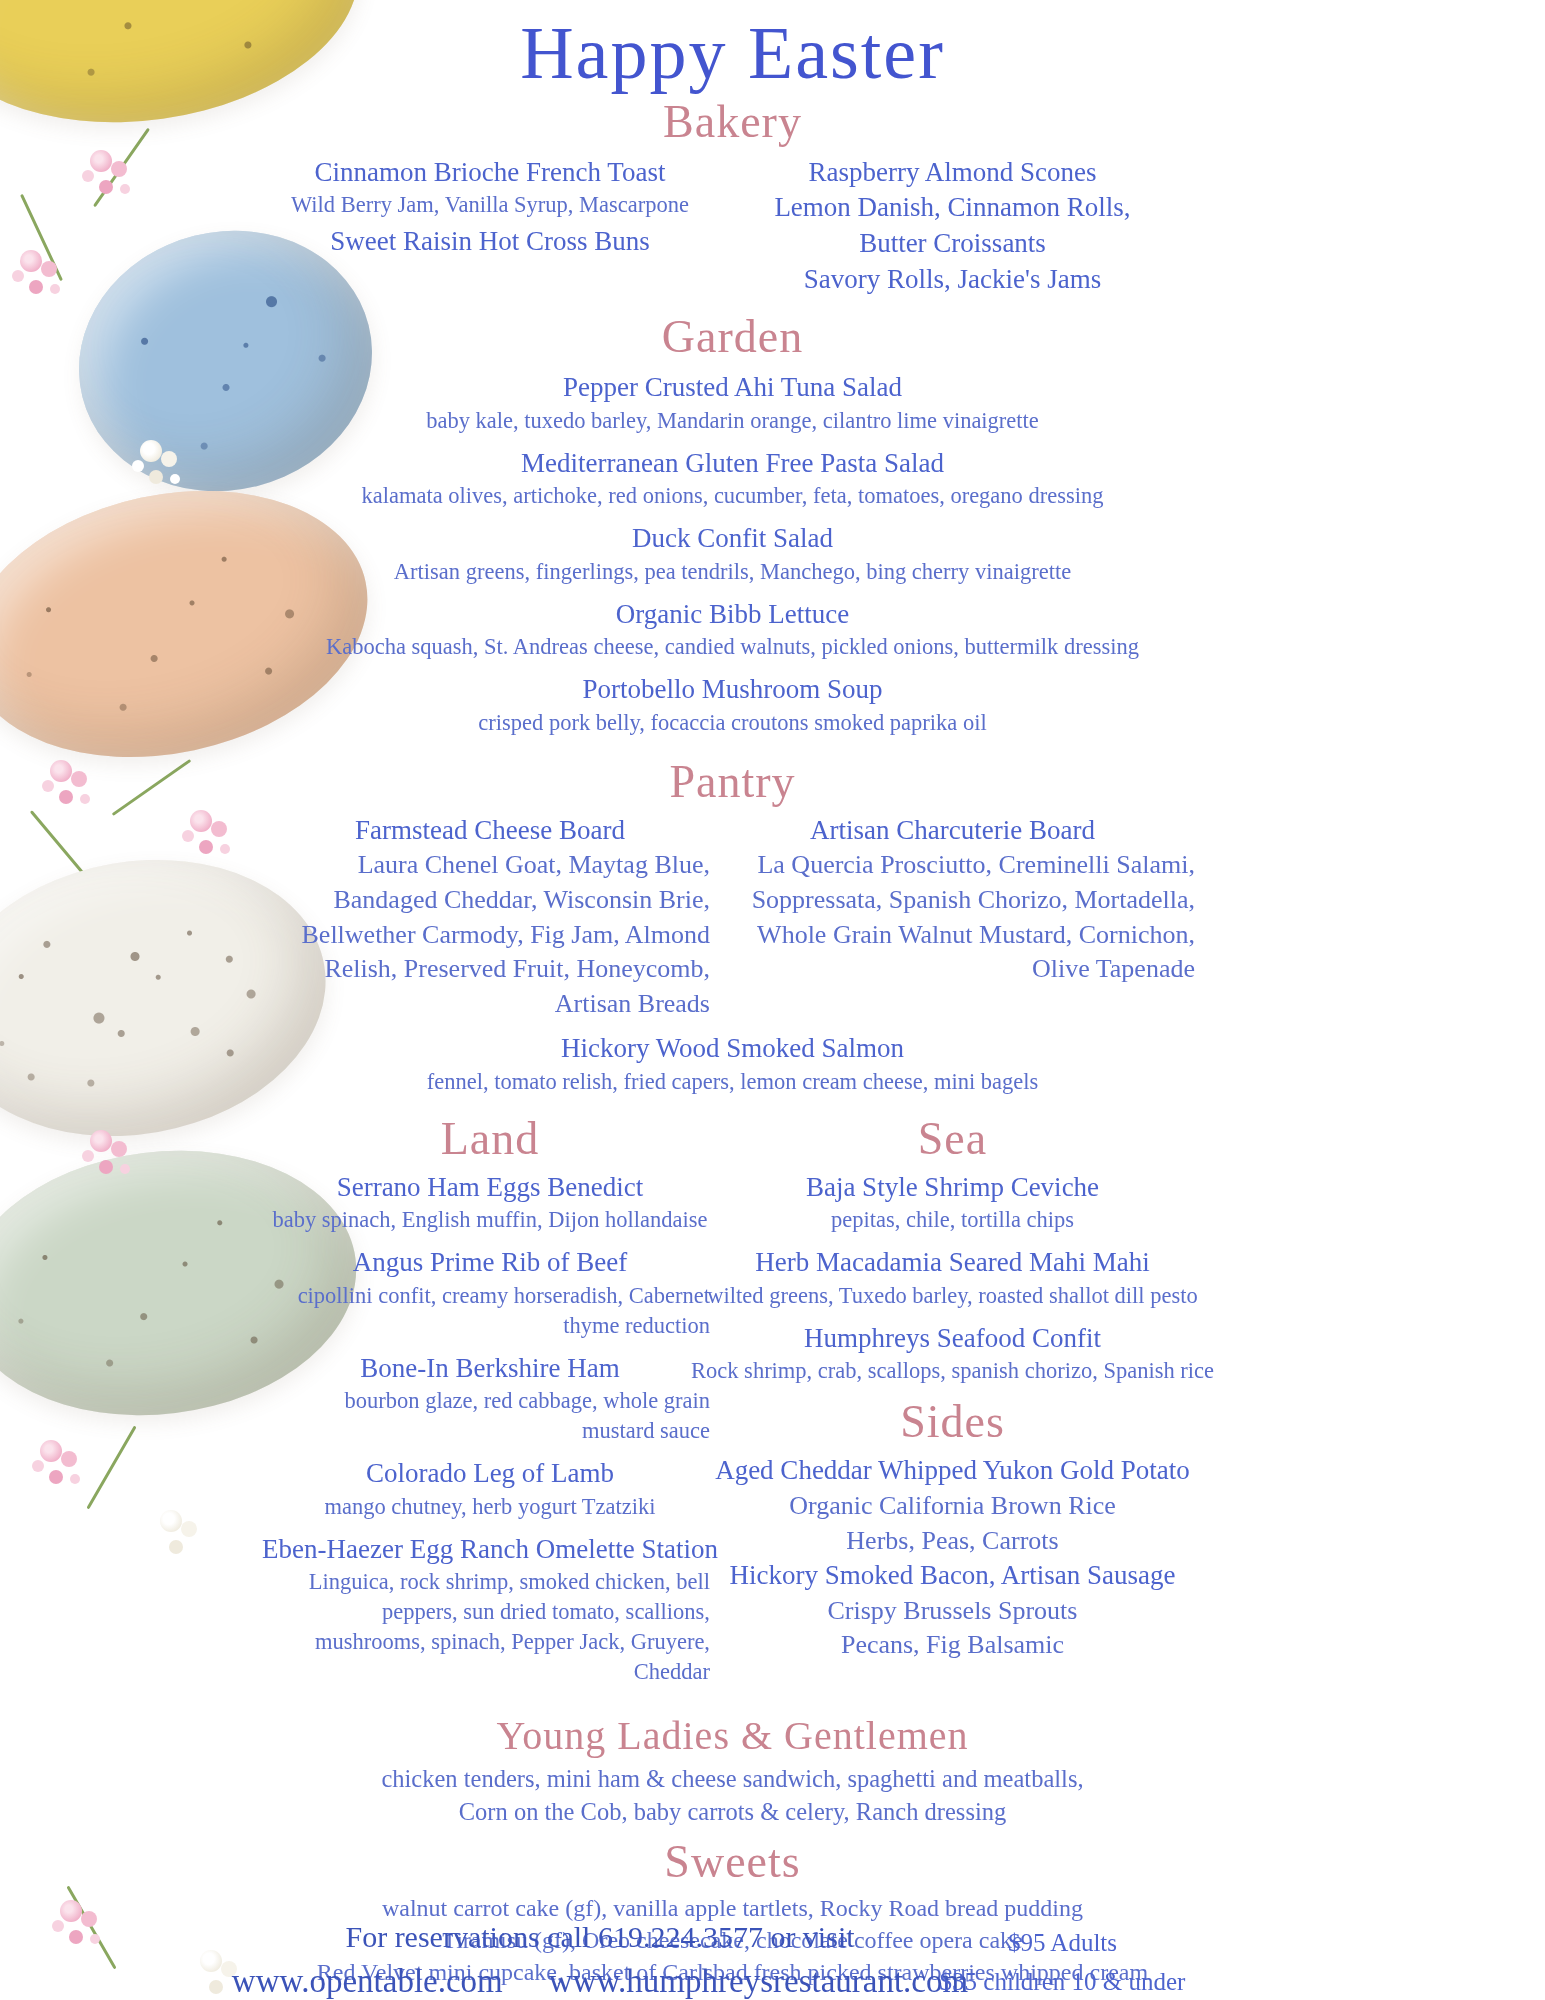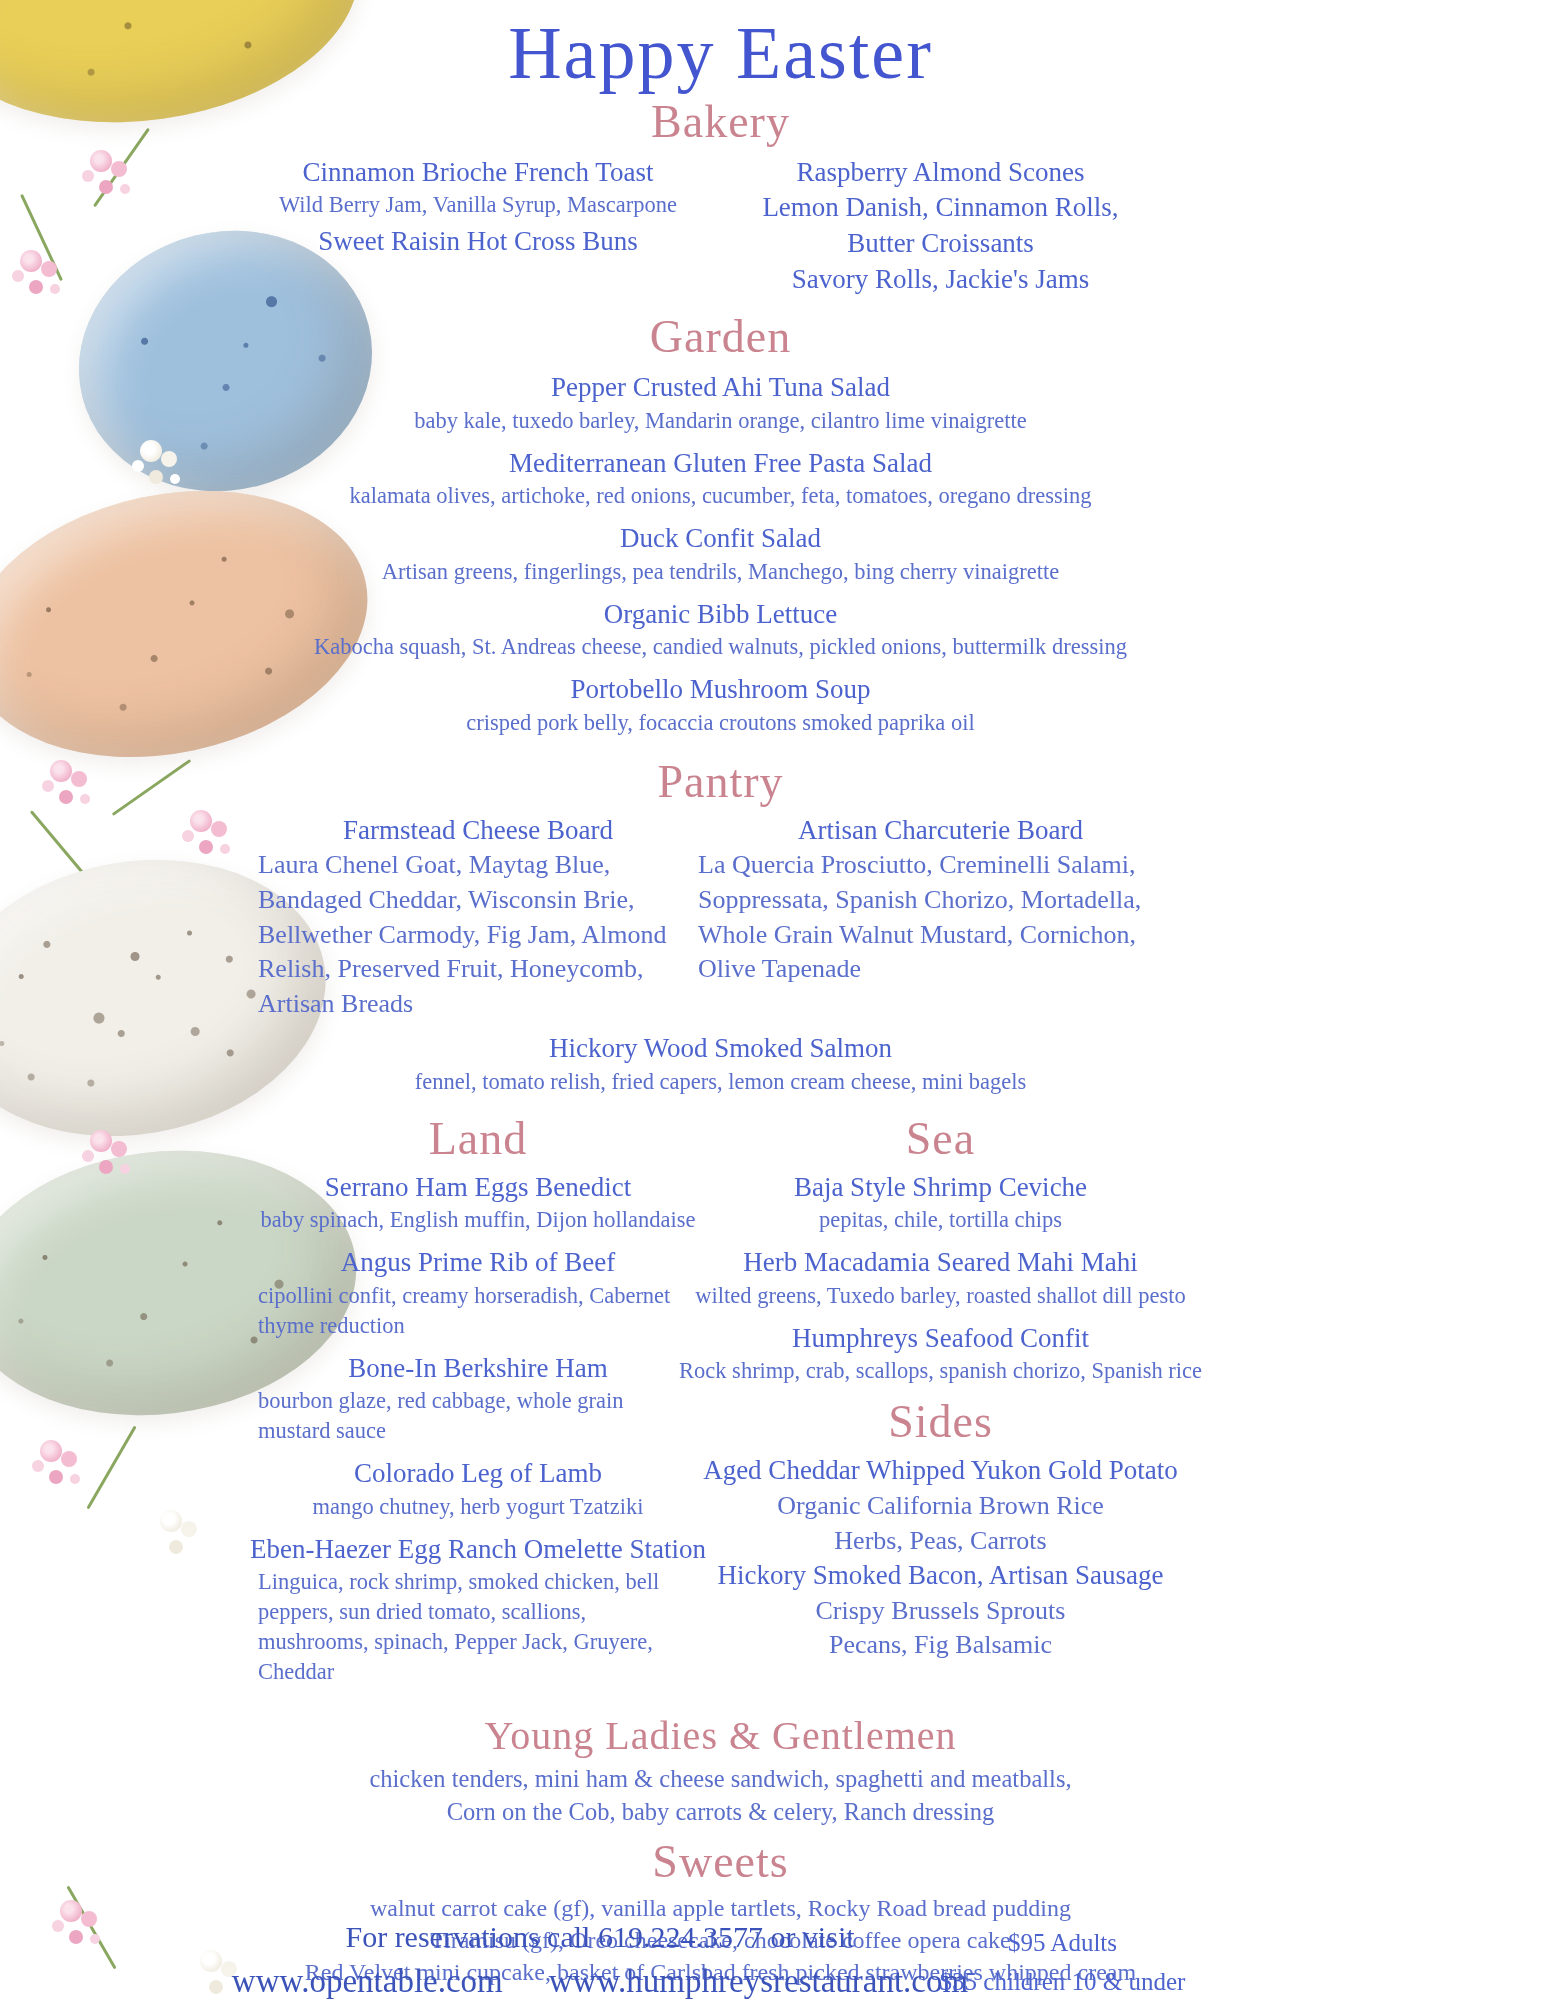--- a/index.html
+++ b/index.html
@@ -46,26 +46,26 @@
   .bloom{position:absolute;width:22px;height:22px;border-radius:50%;
          background:radial-gradient(circle at 40% 40%, #fbe3ec 20%, #f0aec7 75%, #e193b2 100%);
          box-shadow: 18px 8px 0 -3px #f3bcd0, -13px 15px 0 -5px #f7d2e0,
                      5px 26px 0 -4px #eda6c1, 24px 28px 0 -6px #f7d2e0;}
   .bloom.white{background:radial-gradient(circle at 40% 40%, #ffffff 30%, #ece7d8 85%);
          box-shadow: 18px 8px 0 -3px #f6f3ea, -13px 15px 0 -5px #ffffff,
                      5px 26px 0 -4px #efeadd, 24px 28px 0 -6px #ffffff;}
   .stem{position:absolute;width:3px;height:95px;background:#8aa75f;border-radius:2px;}
 
   
-  .content{position:absolute;left:258px;top:14px;width:925px;z-index:2;}
+  .content{position:absolute;left:270px;top:14px;width:925px;z-index:2;}
   .title{margin:0;font-weight:400;text-align:center;color:#4355cf;font-size:74px;line-height:1.08;letter-spacing:2px;}
   .sec-h{margin:0;font-weight:400;text-align:center;color:#c98490;font-size:46px;line-height:1.15;letter-spacing:1px;}
   .sec-h.small{font-size:40px;}
   .name{display:flex;justify-content:center;text-align:center;color:#4c63cd;font-size:27px;line-height:1.32;min-width:0;}
-  .desc{display:flex;justify-content:center;text-align:left;color:#5a6ecb;font-size:22.5px;line-height:1.33;min-width:0;}
+  .desc{display:flex;justify-content:center;text-align:right;color:#5a6ecb;font-size:22.5px;line-height:1.33;min-width:0;}
   .desc.big{font-size:26px;}
   .nowrap{white-space:nowrap;}
   .cols{display:grid;grid-template-columns:440px 485px;}
   .item{margin-bottom:10px;}
   .mt4{margin-top:4px;} .mt8{margin-top:8px;}
   #sec-bakery{margin-top:2px;}
   #bakery-cols{margin-top:6px;}
   #sec-garden{margin-top:14px;}
   #garden-items{margin-top:6px;}
   #sec-pantry{margin-top:18px;}

